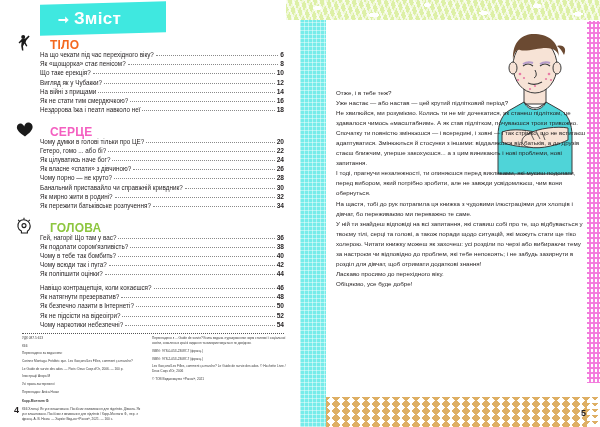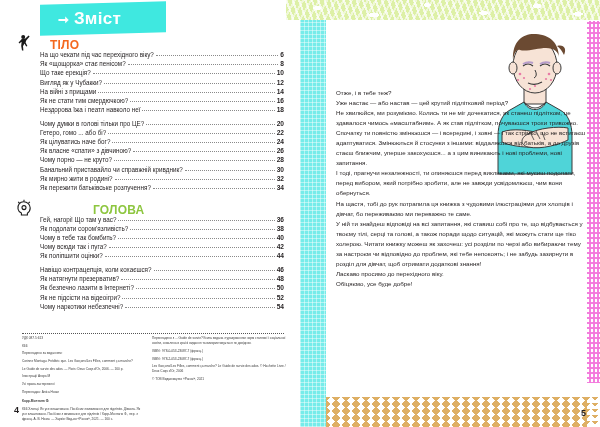--- a/index.html
+++ b/index.html
@@ -85,21 +85,21 @@
     color: #ffffff; font-size: 17px; font-weight: bold; letter-spacing: .3px;
   }
 
   .toc-sections { position: absolute; left: 16px; top: 34px; width: 268px; }
   .toc-section { margin-bottom: 7px; }
   .sec-head { display: flex; align-items: flex-end; gap: 16px; height: 17px; margin-bottom: 1px; }
   .sec-icon { width: 18px; height: 17px; position: relative; flex: 0 0 18px; }
   .sec-label { font-size: 12px; font-weight: bold; letter-spacing: .2px; line-height: 1; }
   .sec-label.orange { color: #f4691f; }
   .sec-label.pink   { color: #f45fc0; }
-  .sec-label.green  { color: #8dc63f; margin-left: 43px; }
+  .sec-label.green  { color: #8dc63f; }
 
   .toc-rows { padding-left: 24px; }
   .toc-row {
     display: flex; align-items: baseline;
     font-size: 6.3px; color: #231f20; line-height: 1;
     margin-bottom: 2.6px; white-space: nowrap;
   }
   .toc-row .t { flex: 0 0 auto; }
   .toc-row .dots {
     flex: 1 1 auto; margin: 0 2px;
@@ -210,20 +210,28 @@
             </div>
           <div class="toc-row">
               <span class="t">Нездорова їжа і пеатл навколо неї</span>
               <span class="dots"></span>
               <span class="p">18</span>
             </div>
         </div>
       </div>
 
       <div class="toc-section">
+        <div class="sec-head">
+          <span class="sec-icon">
+            <svg class="icon-svg" viewBox="0 0 18 17">
+              <path fill="#1a1a1a" d="M9.0 15.5 C3.0 11.4 0.6 8.6 0.9 6.0 C1.1 3.8 2.9 2.4 4.7 2.6 C6.2 2.8 7.4 3.9 8.2 5.6 C8.6 3.2 10.2 1.4 12.4 1.5 C14.8 1.6 16.8 3.6 16.6 6.3 C16.4 9.0 14.0 11.8 9.0 15.5 Z"></path>
+            </svg>
+          </span>
+          <span class="sec-label pink">СЕРЦЕ</span>
+        </div>
         <div class="toc-rows">
           <div class="toc-row">
               <span class="t">Чому думки в голові тільки про ЦЕ?</span>
               <span class="dots"></span>
               <span class="p">20</span>
             </div>
           <div class="toc-row">
               <span class="t">Гетеро, гомо ... або бі?</span>
               <span class="dots"></span>
               <span class="p">22</span>

